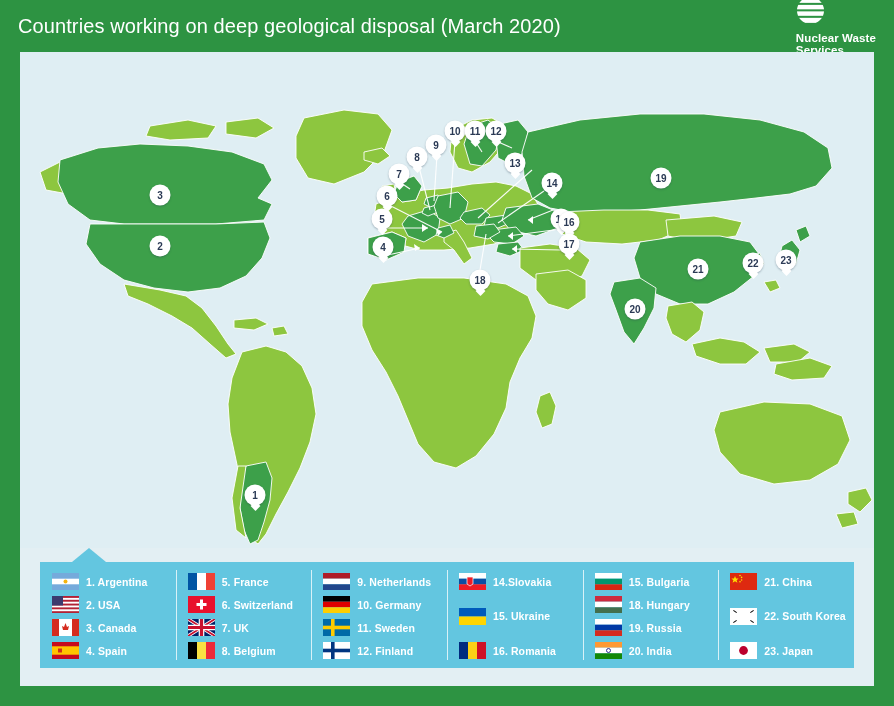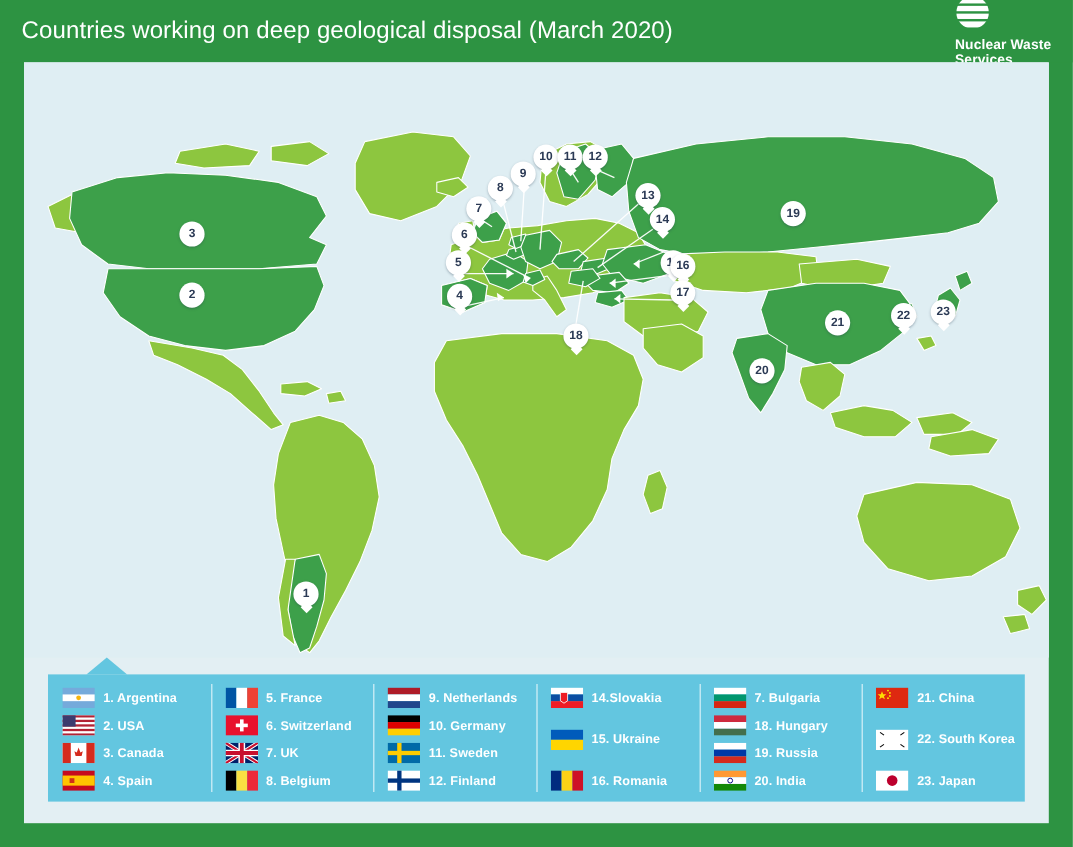--- a/index.html
+++ b/index.html
@@ -282,21 +282,21 @@
       <div class="marker notail" style="left:140px;top:143px">3</div>
       <div class="marker" style="left:363px;top:195px">4</div>
       <div class="marker" style="left:362px;top:167px">5</div>
       <div class="marker" style="left:367px;top:144px">6</div>
       <div class="marker" style="left:379px;top:122px">7</div>
       <div class="marker" style="left:397px;top:105px">8</div>
       <div class="marker" style="left:416px;top:93px">9</div>
       <div class="marker" style="left:435px;top:79px">10</div>
       <div class="marker" style="left:455px;top:79px">11</div>
       <div class="marker" style="left:476px;top:79px">12</div>
-      <div class="marker" style="left:520px;top:111px">13</div>
+      <div class="marker" style="left:495px;top:111px">13</div>
       <div class="marker" style="left:532px;top:131px">14</div>
       <div class="marker" style="left:541px;top:167px">15</div>
       <div class="marker" style="left:549px;top:170px">16</div>
       <div class="marker" style="left:549px;top:192px">17</div>
       <div class="marker" style="left:460px;top:228px">18</div>
       <div class="marker notail" style="left:641px;top:126px">19</div>
       <div class="marker notail" style="left:615px;top:257px">20</div>
       <div class="marker notail" style="left:678px;top:217px">21</div>
       <div class="marker" style="left:733px;top:211px">22</div>
       <div class="marker" style="left:766px;top:208px">23</div>
@@ -447,21 +447,21 @@
       </div>
     </div>
 
     <div class="legend-col">
       <div class="legend-item">
         <svg class="flag" viewBox="0 0 27 17">
           <rect width="27" height="5.7" fill="#fff"></rect>
             <rect y="5.7" width="27" height="5.6" fill="#00966e"></rect>
             <rect y="11.3" width="27" height="5.7" fill="#d62612"></rect>
         </svg>
-        <span class="legend-label">7. Bulgaria</span>
+        <span class="legend-label">15. Bulgaria</span>
       </div>
       <div class="legend-item">
         <svg class="flag" viewBox="0 0 27 17">
           <rect width="27" height="5.7" fill="#cd2a3e"></rect>
             <rect y="5.7" width="27" height="5.6" fill="#fff"></rect>
             <rect y="11.3" width="27" height="5.7" fill="#436f4d"></rect>
         </svg>
         <span class="legend-label">18. Hungary</span>
       </div>
       <div class="legend-item">

